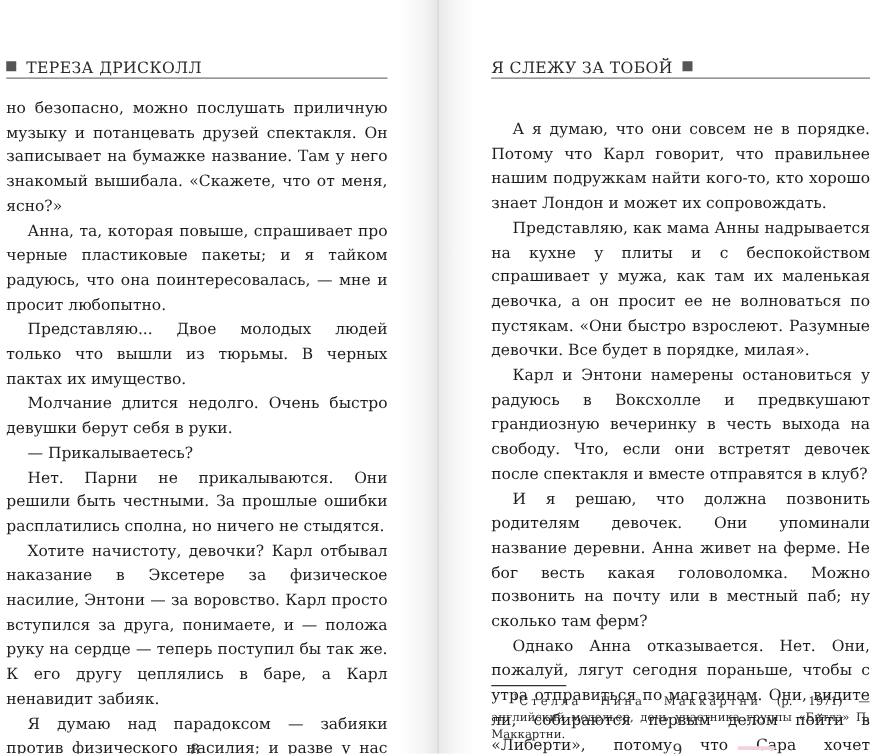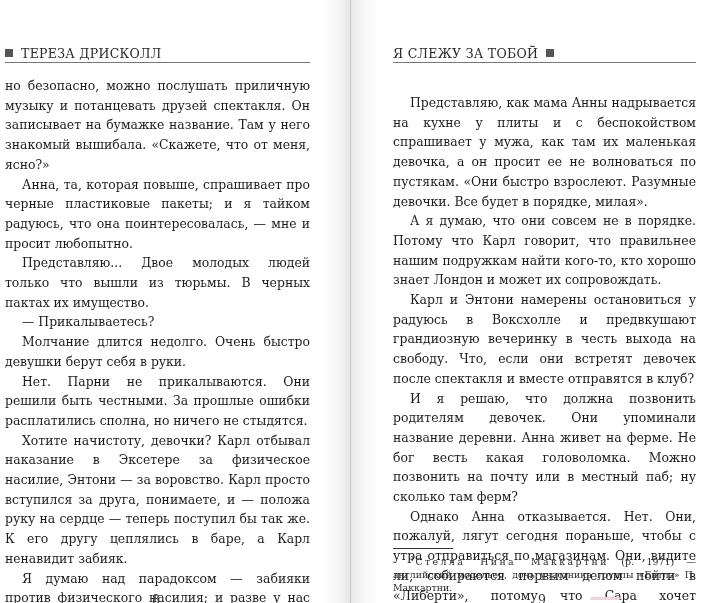--- a/index.html
+++ b/index.html
@@ -63,41 +63,41 @@
 
   <div class="page page-left">
     <div class="running-head">
       <span class="square"></span>
       <span>ТЕРЕЗА ДРИСКОЛЛ</span>
     </div>
     <div class="body-text">
       <p>но безопасно, можно послушать приличную музыку и потанцевать друзей спектакля. Он записывает на бумажке название. Там у него знакомый вышибала. «Скажете, что от меня, ясно?»</p>
       <p class="indent">Анна, та, которая повыше, спрашивает про чер­ные пластиковые пакеты; и я тайком радуюсь, что она поинтересовалась, — мне и просит любопытно.</p>
       <p class="indent">Представляю... Двое молодых людей только что вышли из тюрьмы. В черных пактах их имущество.</p>
+      <p class="indent">Молчание длится недолго. Очень быстро девуш­ки берут себя в руки.</p>
       <p class="indent">— Прикалываетесь?</p>
-      <p class="indent">Молчание длится недолго. Очень быстро девуш­ки берут себя в руки.</p>
       <p class="indent">Нет. Парни не прикалываются. Они решили быть честными. За прошлые ошибки расплатились спол­на, но ничего не стыдятся.</p>
       <p class="indent">Хотите начистоту, девочки? Карл отбывал на­казание в Эксетере за физическое насилие, Эн­тони — за воровство. Карл просто вступился за дру­га, понимаете, и — положа руку на сердце — теперь поступил бы так же. К его другу цеплялись в баре, а Карл ненавидит забияк.</p>
       <p class="indent">Я думаю над парадоксом — забияки против фи­зического насилия; и разве у нас сажают за мелкие потасовки? — но девушки, похоже, очарованы и с милой наивностью говорят, что верность другу — это хорошо и что к ним в школу однажды приез­жал парень после тюрьмы и рассказывал, как пол­ностью изменил свою жизнь, отсидев за наркотики. Весь в татуировках. Весь.</p>
 
     </div>
     <div class="page-number">8</div>
   </div>
 
   <div class="gutter-left"></div>
   <div class="gutter-line"></div>
 
   <div class="page page-right">
     <div class="running-head">
       <span>Я СЛЕЖУ ЗА ТОБОЙ</span>
       <span class="square"></span>
     </div>
     <div class="body-text">
+      <p class="indent">А я думаю, что они совсем не в порядке. Потому что Карл говорит, что правильнее нашим подруж­кам найти кого-то, кто хорошо знает Лондон и мо­жет их сопровождать.</p>
       <p class="indent">Представляю, как мама Анны надрывается на кухне у плиты и с беспокойством спрашивает у му­жа, как там их маленькая девочка, а он просит ее не волноваться по пустякам. «Они быстро взросле­ют. Разумные девочки. Все будет в порядке, милая».</p>
-      <p class="indent">А я думаю, что они совсем не в порядке. Потому что Карл говорит, что правильнее нашим подруж­кам найти кого-то, кто хорошо знает Лондон и мо­жет их сопровождать.</p>
       <p class="indent">Карл и Энтони намерены остановиться у радуюсь в Воксхолле и предвкушают грандиозную вечерин­ку в честь выхода на свободу. Что, если они встре­тят девочек после спектакля и вместе отправятся в клуб?</p>
       <p class="indent">И я решаю, что должна позвонить родителям девочек. Они упоминали название деревни. Анна живет на ферме. Не бог весть какая головоломка. Можно позвонить на почту или в местный паб; ну сколько там ферм?</p>
       <p class="indent"><span>Однако Анна отказывается. Нет. Они, пожалуй, лягут сегодня пораньше, чтобы с утра отправиться по магазинам. Они, видите ли, собираются первым делом пойти в «Либерти», потому что Сара хочет примерить кое-что от Стеллы Маккартни</span><sup>1</sup><span> и сфо­тографироваться на телефон.</span></p>
 
     </div>
     <div class="footnote-rule"></div>
     <div class="footnote">
       <span style="display:inline-block;width:17px;"></span><sup>1</sup> <span class="spaced">Стелла Нина Маккартни</span><span> (р. 1971) — английский модельер, дочь участника группы «Битлз» П. Маккартни.</span>
     </div>
     <div class="page-number">9</div>

